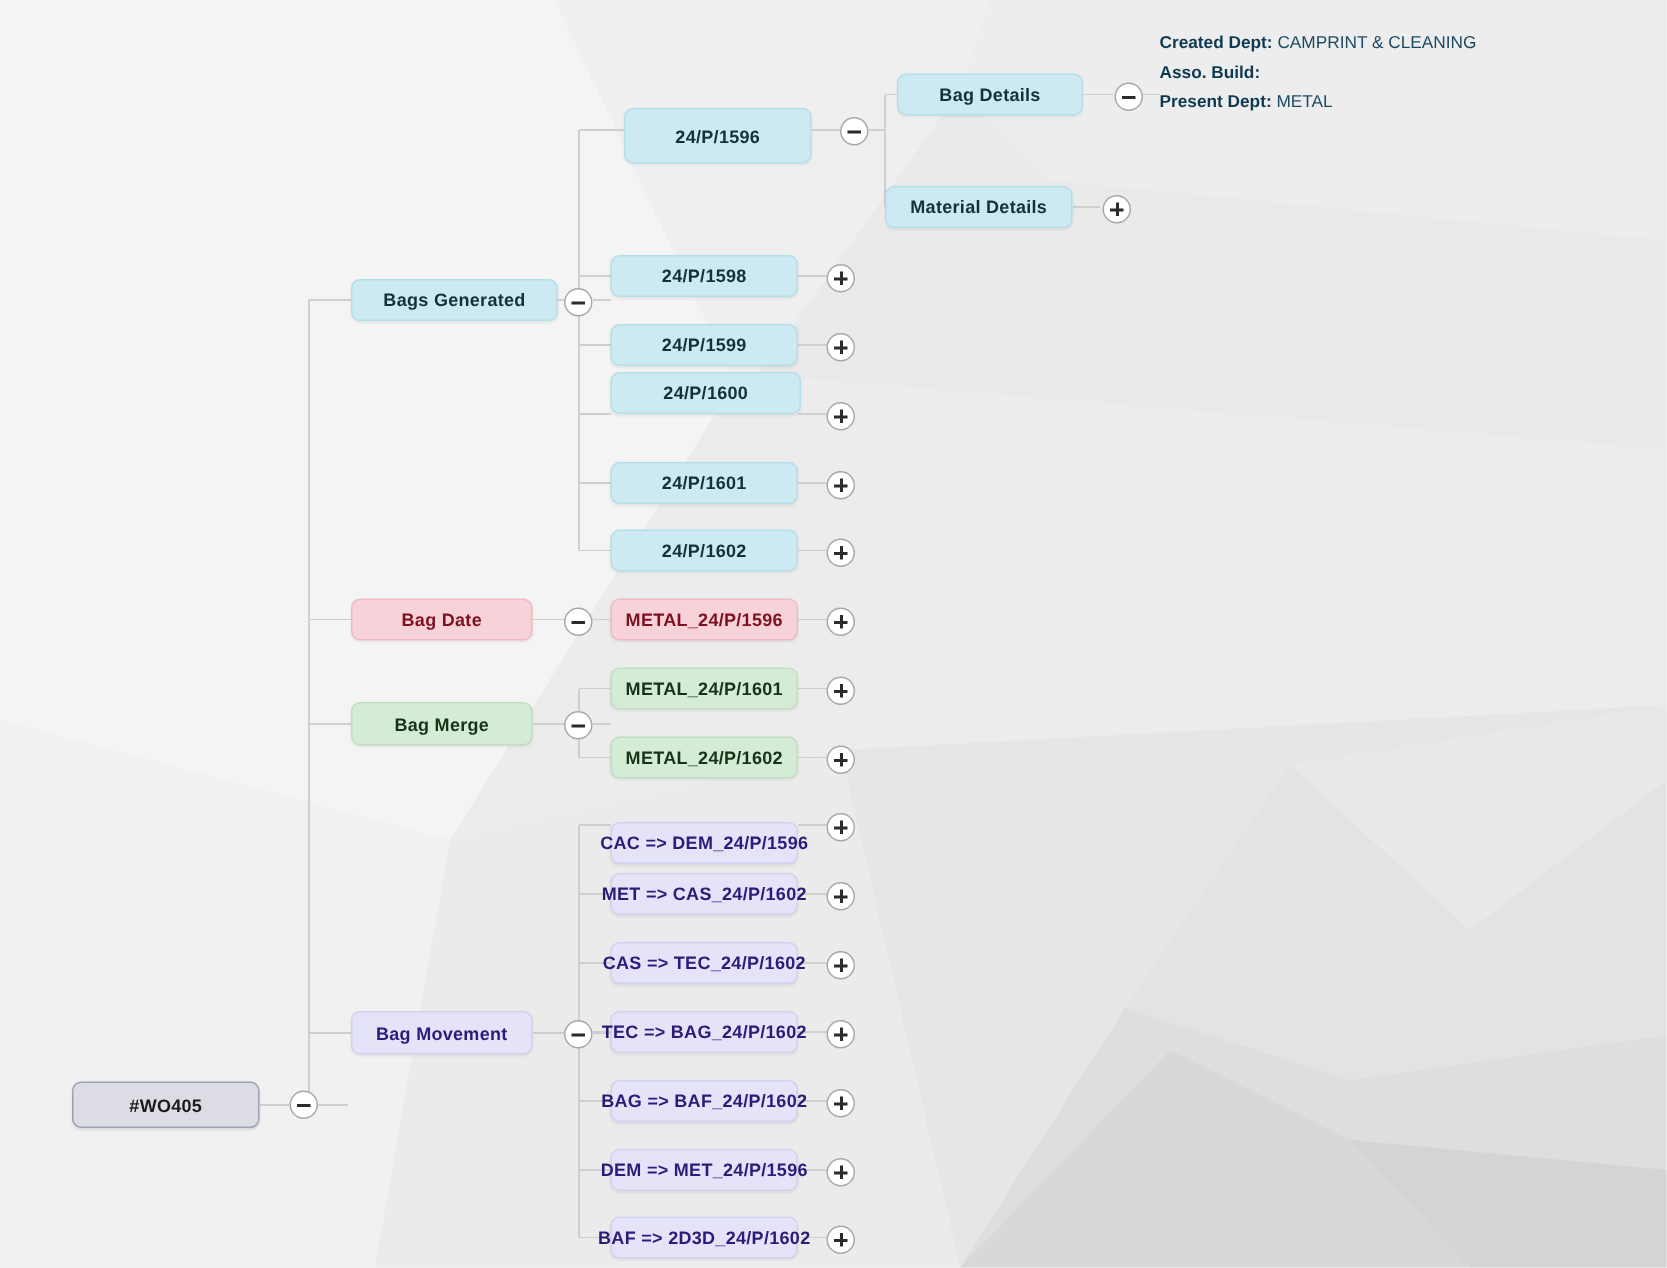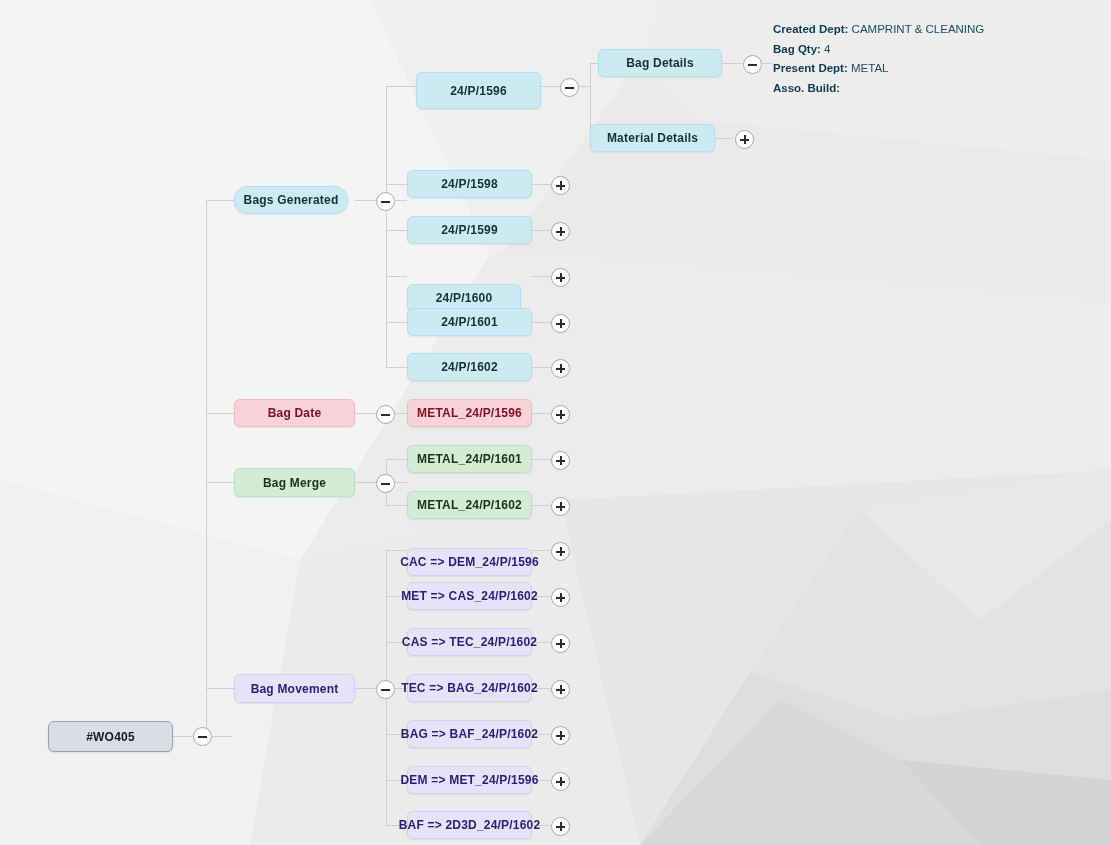--- a/index.html
+++ b/index.html
@@ -199,35 +199,35 @@
       <path d="M532 688 L551 688"></path>
       <path d="M532 734 L551 734"></path>
       <path d="M532 780 L551 780"></path>
       <path d="M532 825 L551 825"></path>
     </g>
   </svg>
 
   <div id="tree-layer">
       <div class="node root" style="left: 48px; top: 721px; width: 125px; height: 31px;">#WO405</div>
       <div class="toggle" style="left: 193px; top: 727px;"></div>
-      <div class="node cyan" style="left: 234px; top: 186px; width: 114px; height: 28px; border-radius: 13px;">Bags Generated</div>
+      <div class="node cyan" style="left: 234px; top: 186px; width: 138px; height: 28px;">Bags Generated</div>
       <div class="toggle" style="left: 376px; top: 192px;"></div>
       <div class="node pink" style="left: 234px; top: 399px; width: 121px; height: 28px;">Bag Date</div>
       <div class="toggle" style="left: 376px; top: 405px;"></div>
       <div class="node green" style="left: 234px; top: 468px; width: 121px; height: 29px;">Bag Merge</div>
       <div class="toggle" style="left: 376px; top: 474px;"></div>
       <div class="node purple" style="left: 234px; top: 674px; width: 121px; height: 29px;">Bag Movement</div>
       <div class="toggle" style="left: 376px; top: 680px;"></div>
       <div class="node cyan" style="left: 416px; top: 72px; width: 125px; height: 37px;">24/P/1596</div>
       <div class="toggle" style="left: 560px; top: 78px;"></div>
       <div class="node cyan" style="left: 407px; top: 170px; width: 125px; height: 28px;">24/P/1598</div>
       <div class="toggle plus" style="left: 551px; top: 176px;"></div>
       <div class="node cyan" style="left: 407px; top: 216px; width: 125px; height: 28px;">24/P/1599</div>
       <div class="toggle plus" style="left: 551px; top: 222px;"></div>
-      <div class="node cyan" style="left: 407px; top: 248px; width: 114px; height: 28px; margin-top: 36px;">24/P/1600</div>
+      <div class="node cyan" style="left: 407px; top: 248px; width: 127px; height: 28px;">24/P/1600</div>
       <div class="toggle plus" style="left: 551px; top: 268px;"></div>
       <div class="node cyan" style="left: 407px; top: 308px; width: 125px; height: 28px;">24/P/1601</div>
       <div class="toggle plus" style="left: 551px; top: 314px;"></div>
       <div class="node cyan" style="left: 407px; top: 353px; width: 125px; height: 28px;">24/P/1602</div>
       <div class="toggle plus" style="left: 551px; top: 359px;"></div>
       <div class="node cyan" style="left: 598px; top: 49px; width: 124px; height: 28px;">Bag Details</div>
       <div class="toggle" style="left: 743px; top: 55px;"></div>
       <div class="node cyan" style="left: 590px; top: 124px; width: 125px; height: 28px;">Material Details</div>
       <div class="toggle plus" style="left: 735px; top: 130px;"></div>
       <div class="node pink" style="left: 407px; top: 399px; width: 125px; height: 28px;">METAL_24/P/1596</div>
@@ -247,18 +247,17 @@
       <div class="node purple" style="left: 407px; top: 720px; width: 125px; height: 28px;">BAG =&gt; BAF_24/P/1602</div>
       <div class="toggle plus" style="left: 551px; top: 726px;"></div>
       <div class="node purple" style="left: 407px; top: 766px; width: 125px; height: 28px;">DEM =&gt; MET_24/P/1596</div>
       <div class="toggle plus" style="left: 551px; top: 772px;"></div>
       <div class="node purple" style="left: 407px; top: 811px; width: 125px; height: 28px;">BAF =&gt; 2D3D_24/P/1602</div>
       <div class="toggle plus" style="left: 551px; top: 817px;"></div>
     </div>
 
   <div id="detail-panel">
       <div class="row"><span class="lbl">Created Dept:</span><span class="val"> CAMPRINT &amp; CLEANING</span></div>
-      <div class="row"><span class="lbl">Bag Qty:</span><span class="val"> 4</span></div>
+      <div class="row"><span class="lbl">Asso. Build:</span><span class="val"></span></div>
       <div class="row"><span class="lbl">Present Dept:</span><span class="val"> METAL</span></div>
-      <div class="row"><span class="lbl">Asso. Build:</span><span class="val"></span></div>
     </div>
 
 </div>
 
 </body></html>

